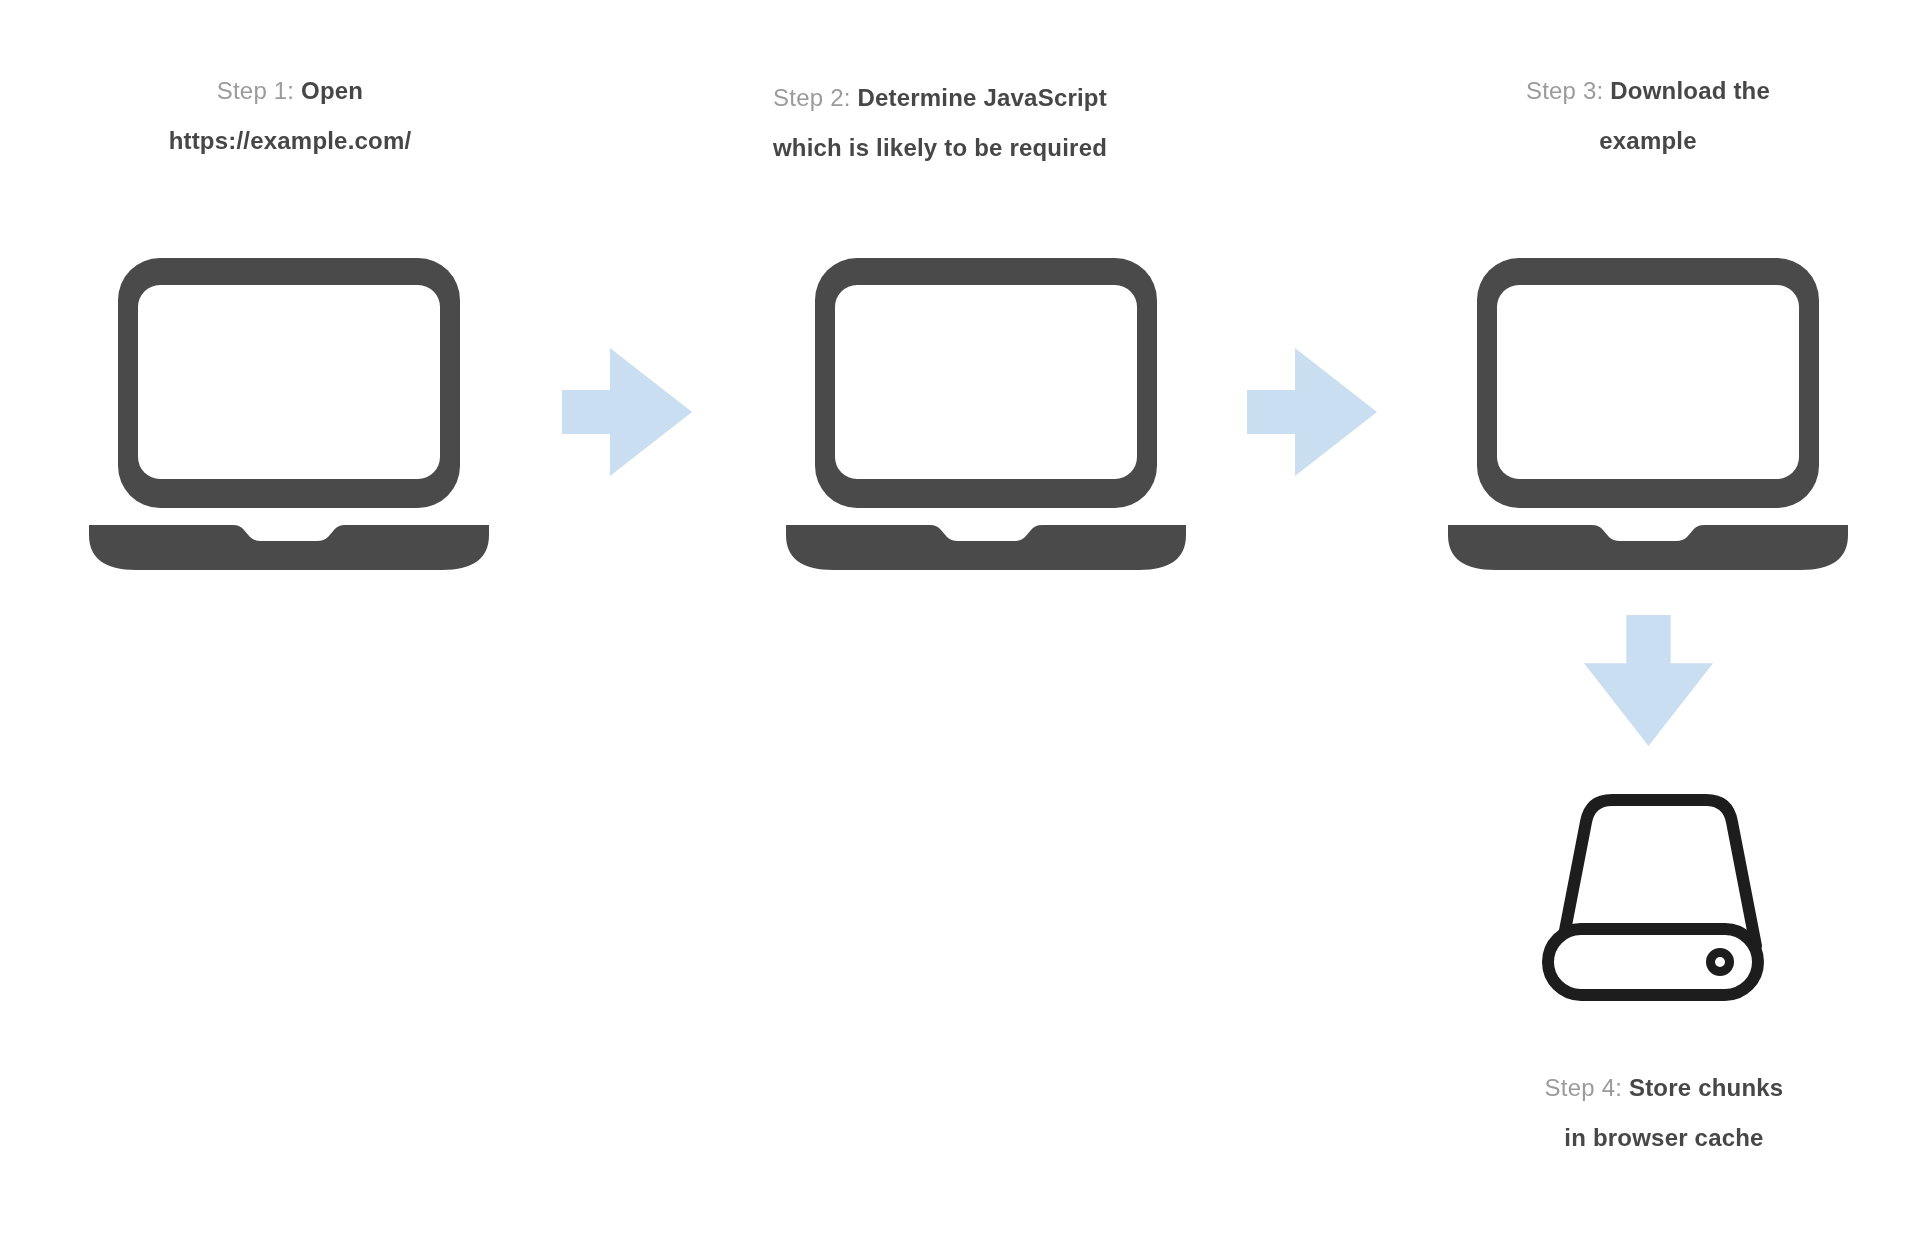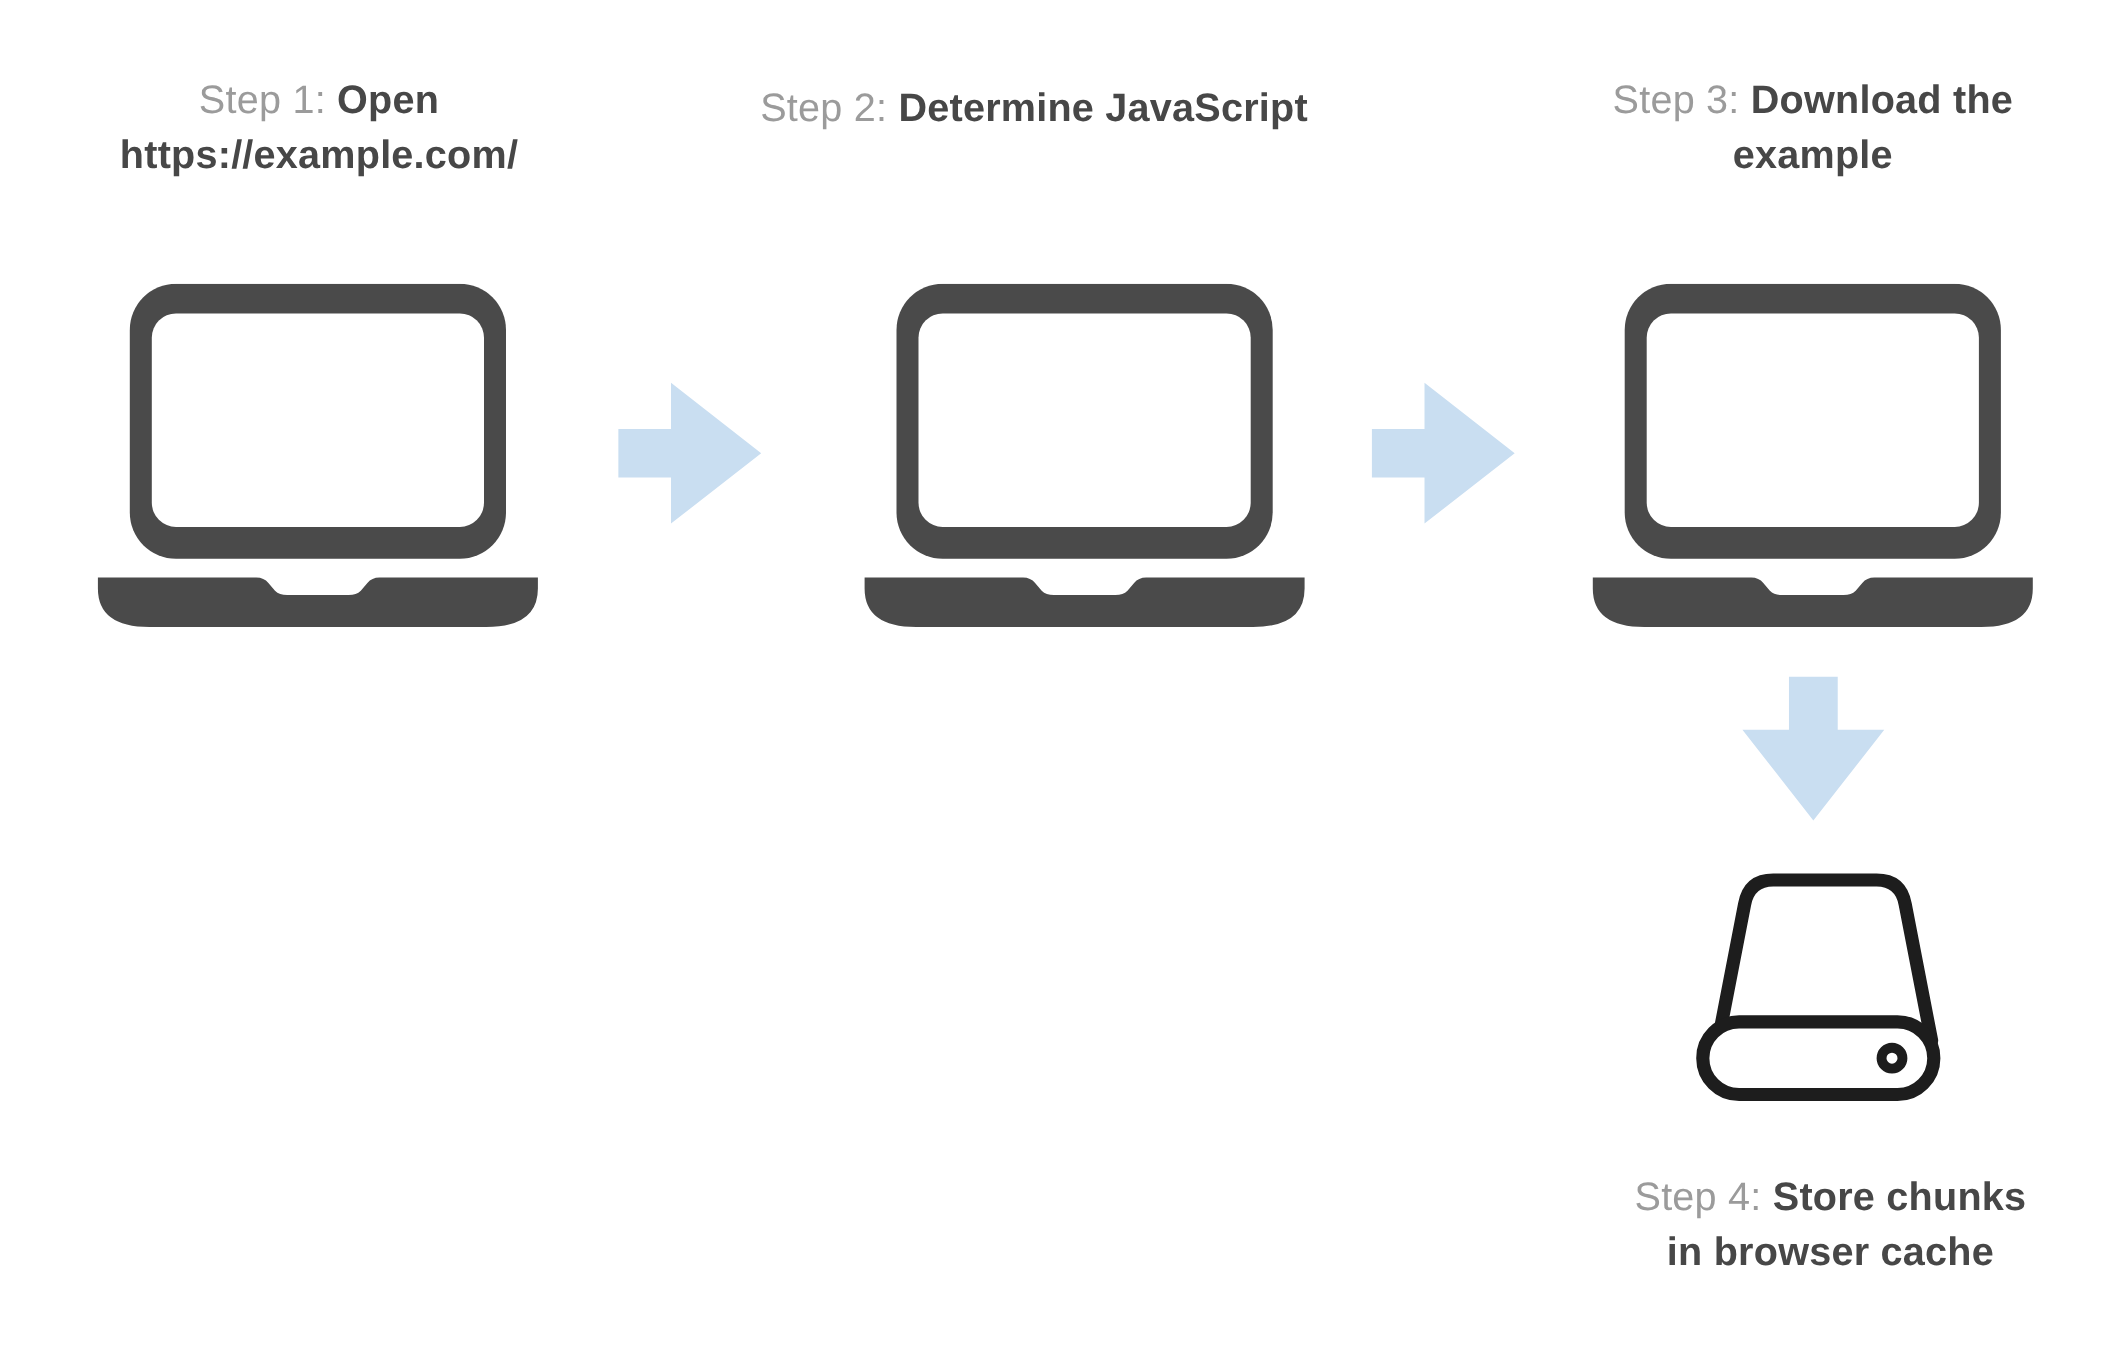--- a/index.html
+++ b/index.html
@@ -11,21 +11,21 @@
   .canvas {
     position: relative;
     width: 1916px;
     height: 1238px;
     background: #ffffff;
     overflow: hidden;
   }
   .step-title {
     position: absolute;
     text-align: center;
-    font-size: 36px;
+    font-size: 24px;
     line-height: 50px;
     letter-spacing: 0.2px;
   }
   .step-title .prefix {
     color: #9b9b9b;
     font-weight: 400;
   }
   .step-title .bold {
     color: #474747;
     font-weight: 700;
@@ -52,20 +52,21 @@
 
 <div class="canvas">
 
   <div class="step-title" style="left:50px; top:66px; width:480px;">
     <span class="prefix">Step 1: </span><span class="bold">Open</span><br>
     <span class="bold">https://example.com/</span>
   </div>
 
   <div class="step-title" style="left:650px; top:73px; width:580px;">
     <span class="prefix">Step 2: </span><span class="bold">Determine JavaScript</span><br>
+    <span class="bold">which is likely to be required</span>
   </div>
 
   <div class="step-title" style="left:1418px; top:66px; width:460px;">
     <span class="prefix">Step 3: </span><span class="bold">Download the</span><br>
     <span class="bold">example</span>
   </div>
 
   <svg class="icon-abs" style="left:86px; top:258px;" width="406" height="312" viewBox="0 0 406 312" aria-hidden="true">
     <rect class="laptop-body" x="32" y="0" width="342" height="250" rx="42"></rect>
     <rect class="laptop-screen" x="52" y="27" width="302" height="194" rx="22"></rect>

